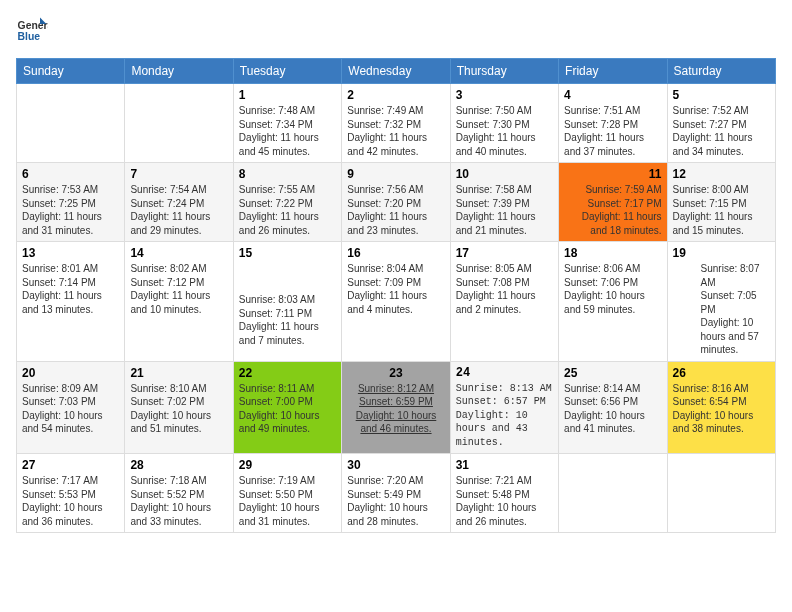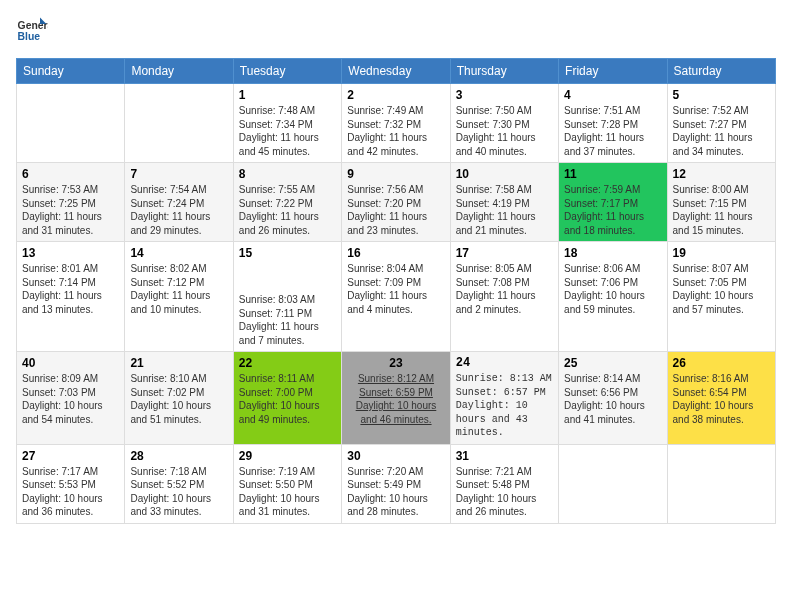--- a/index.html
+++ b/index.html
@@ -162,24 +162,24 @@
         </td>
         <td style="background: rgb(245, 245, 245);">
           <span class="day-number">9</span>
           <div class="day-info" style="white-space: pre-line;">Sunrise: 7:56 AM
 Sunset: 7:20 PM
 Daylight: 11 hours and 23 minutes.</div>
         </td>
         <td style="background: rgb(245, 245, 245);">
           <span class="day-number">10</span>
           <div class="day-info" style="white-space: pre-line;">Sunrise: 7:58 AM
-Sunset: 4:19 PM
+Sunset: 7:39 PM
 Daylight: 11 hours and 21 minutes.</div>
         </td>
-        <td style="background: #22c55e;">
+        <td style="background: #f97316; text-align: right;">
           <span class="day-number">11</span>
           <div class="day-info" style="white-space: pre-line;">Sunrise: 7:59 AM
 Sunset: 7:17 PM
 Daylight: 11 hours and 18 minutes.</div>
         </td>
         <td style="background: rgb(245, 245, 245);">
           <span class="day-number">12</span>
           <div class="day-info" style="white-space: pre-line;">Sunrise: 8:00 AM
 Sunset: 7:15 PM
 Daylight: 11 hours and 15 minutes.</div>
@@ -217,28 +217,28 @@
 Daylight: 11 hours and 2 minutes.</div>
         </td>
         <td>
           <span class="day-number">18</span>
           <div class="day-info" style="white-space: pre-line;">Sunrise: 8:06 AM
 Sunset: 7:06 PM
 Daylight: 10 hours and 59 minutes.</div>
         </td>
         <td>
           <span class="day-number">19</span>
-          <div class="day-info" style="white-space: pre-line;">Sunrise: 8:07 AM
+          <div class="day-info" style="white-space: pre-line; margin-left: 28px;">Sunrise: 8:07 AM
 Sunset: 7:05 PM
 Daylight: 10 hours and 57 minutes.</div>
         </td>
       </tr>
       <tr>
         <td style="background: rgb(245, 245, 245);">
-          <span class="day-number">40</span>
+          <span class="day-number">20</span>
           <div class="day-info" style="white-space: pre-line;">Sunrise: 8:09 AM
 Sunset: 7:03 PM
 Daylight: 10 hours and 54 minutes.</div>
         </td>
         <td style="background: rgb(245, 245, 245);">
           <span class="day-number">21</span>
           <div class="day-info" style="white-space: pre-line;">Sunrise: 8:10 AM
 Sunset: 7:02 PM
 Daylight: 10 hours and 51 minutes.</div>
         </td>

